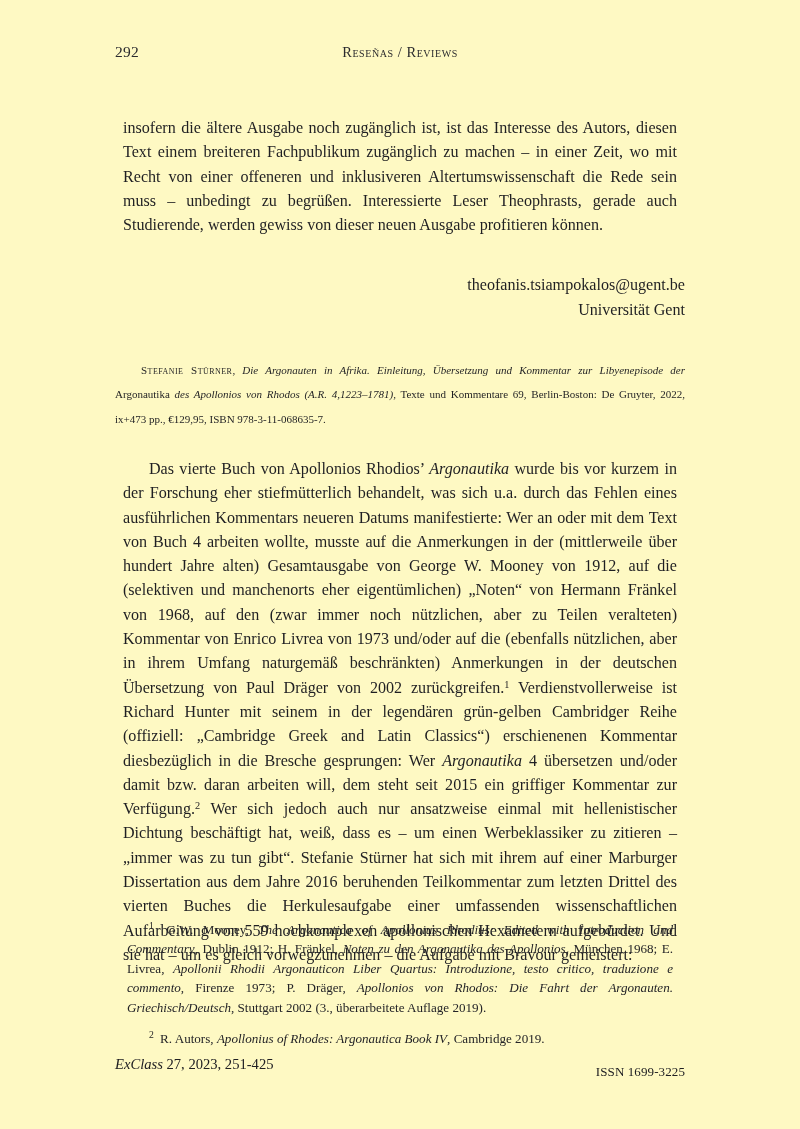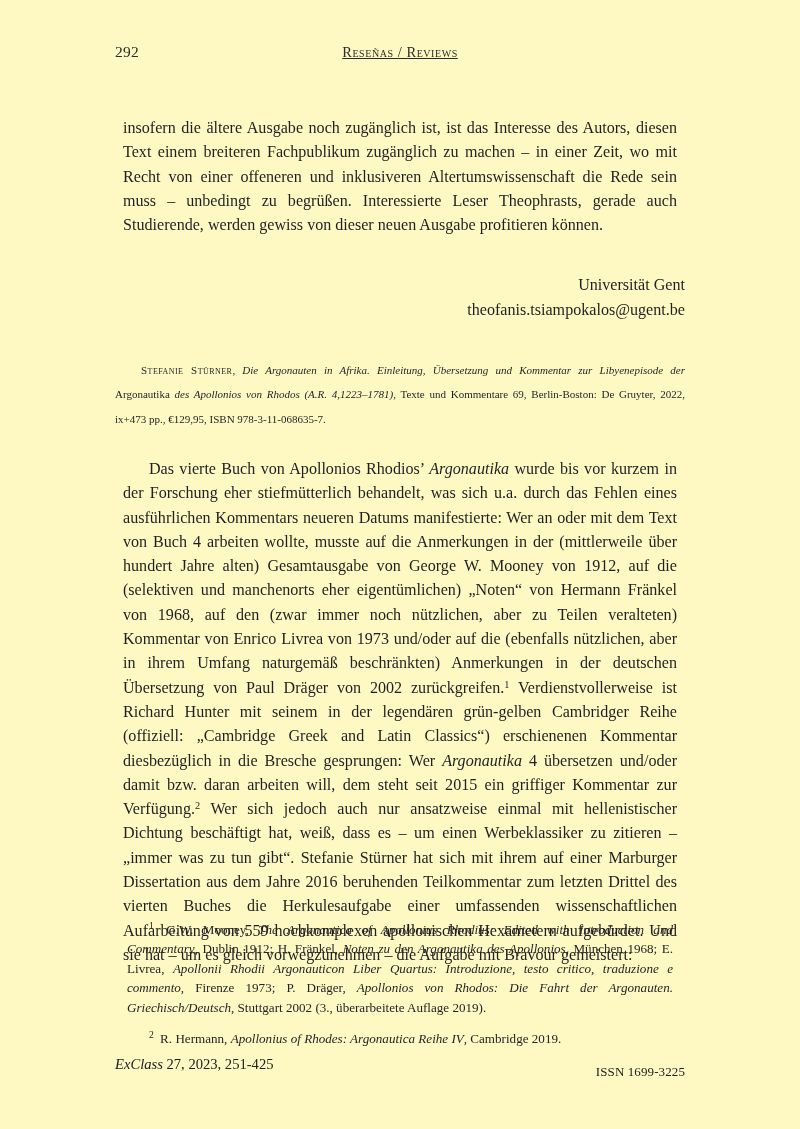--- a/index.html
+++ b/index.html
@@ -42,21 +42,20 @@
   .head-title {
     position: absolute;
     left: 0;
     right: 0;
     top: 1px;
     text-align: center;
     font-size: 14.5px;
     font-variant: small-caps;
     letter-spacing: 0.55px;
     color: #2a2a2d;
-    text-decoration: underline;
   }
 
   
   .column {
     position: absolute;
     left: 115px;
     top: 108px;
     width: 570px;
   }
 
@@ -165,22 +164,22 @@
     <span class="head-title">Reseñas / Reviews</span>
   </div>
 
   <div class="column">
 
     <p class="body">insofern die ältere Ausgabe noch zugänglich ist, ist das Interesse des Autors, diesen Text einem breiteren Fachpublikum zugänglich zu machen – in einer Zeit, wo mit Recht von einer offeneren und inklusiveren Altertumswissenschaft die Rede sein muss – unbedingt zu begrüßen. Interessierte Leser Theophrasts, gerade auch Studierende, werden gewiss von dieser neuen Ausgabe profitieren können.</p>
 
     <div class="spacer-sign"></div>
 
     <div class="signature">
+      <div>theofanis.tsiampokalos@ugent.be</div>
       <div>Universität Gent</div>
-      <div>theofanis.tsiampokalos@ugent.be</div>
     </div>
 
     <div class="spacer-cite"></div>
 
     <p class="citation">
       <span class="sc">Stefanie Stürner</span><span>, </span><span class="it">Die Argonauten in Afrika. Einleitung, Übersetzung und Kommentar zur Libyenepisode der </span><span class="rom">Argonautika</span><span class="it"> des Apollonios von Rhodos (A.R. 4,1223–1781)</span><span>, Texte und Kommentare 69, Berlin-Boston: De Gruyter, 2022, ix+473 pp., €129,95, ISBN 978-3-11-068635-7.</span>
     </p>
 
     <div class="spacer-para"></div>
 
@@ -190,21 +189,21 @@
 
   </div>
 
   <div class="footnotes">
 
     <p class="footnote">
       <sup class="fn-marker">1</sup><span> G.W. Mooney, </span><span class="it">The Argonautica of Apollonius Rhodius: Edited with Introduction and Commentary</span><span>, Dublin 1912; H. Fränkel, </span><span class="it">Noten zu den Argonautika des Apollonios</span><span>, München 1968; E. Livrea, </span><span class="it">Apollonii Rhodii Argonauticon Liber Quartus: Introduzione, testo critico, traduzione e commento</span><span>, Firenze 1973; P. Dräger, </span><span class="it">Apollonios von Rhodos: Die Fahrt der Argonauten. Griechisch/Deutsch</span><span>, Stuttgart 2002 (3., überarbeitete Auflage 2019).</span>
     </p>
 
     <p class="footnote">
-      <sup class="fn-marker">2</sup><span> R. Hermann, </span><span class="it">Apollonius of Rhodes: Argonautica Reihe IV</span><span>, Cambridge 2019.</span>
+      <sup class="fn-marker">2</sup><span> R. Autors, </span><span class="it">Apollonius of Rhodes: Argonautica Book IV</span><span>, Cambridge 2019.</span>
     </p>
 
   </div>
 
   <div class="footer">
     <span class="footer-left"><span class="it">ExClass</span><span> 27, 2023, 251-425</span></span>
     <span class="footer-right">ISSN 1699-3225</span>
   </div>
 
 </div>

